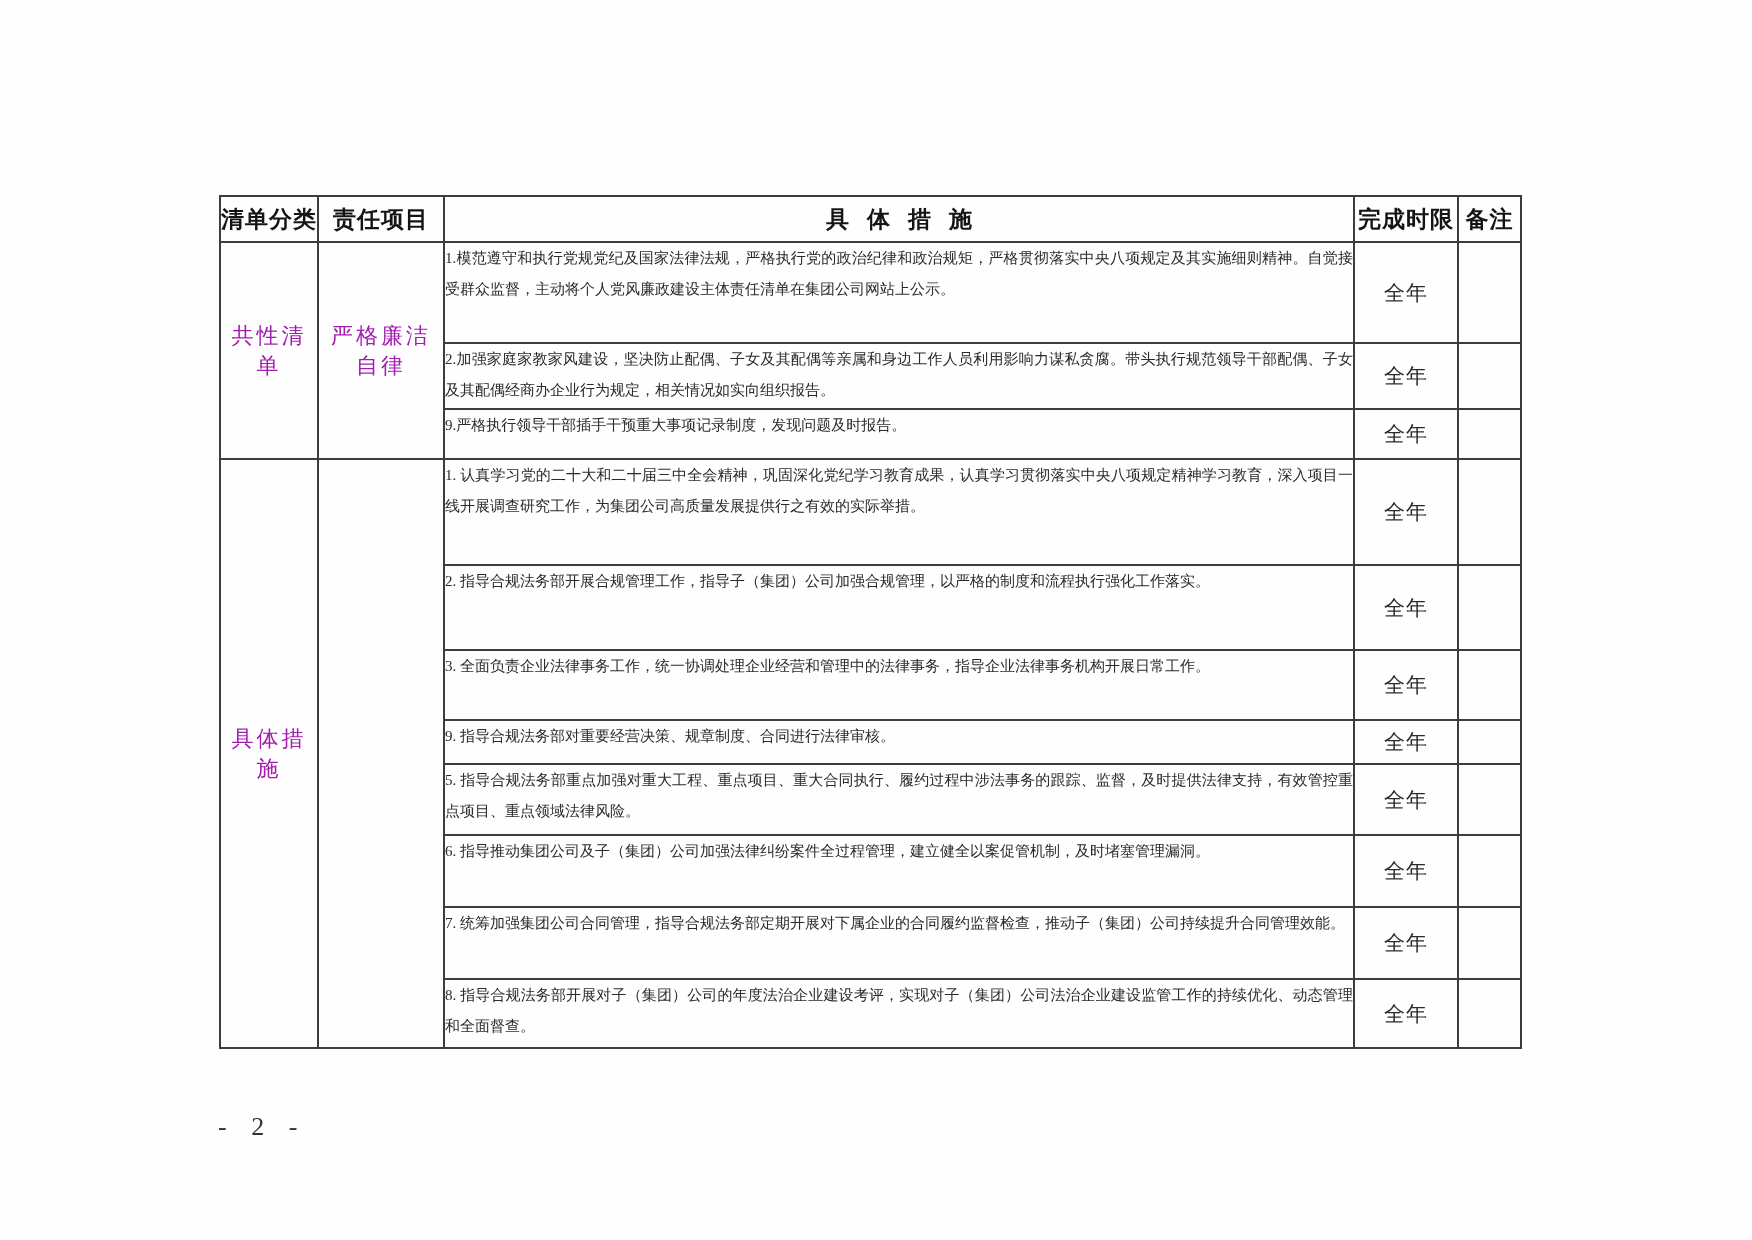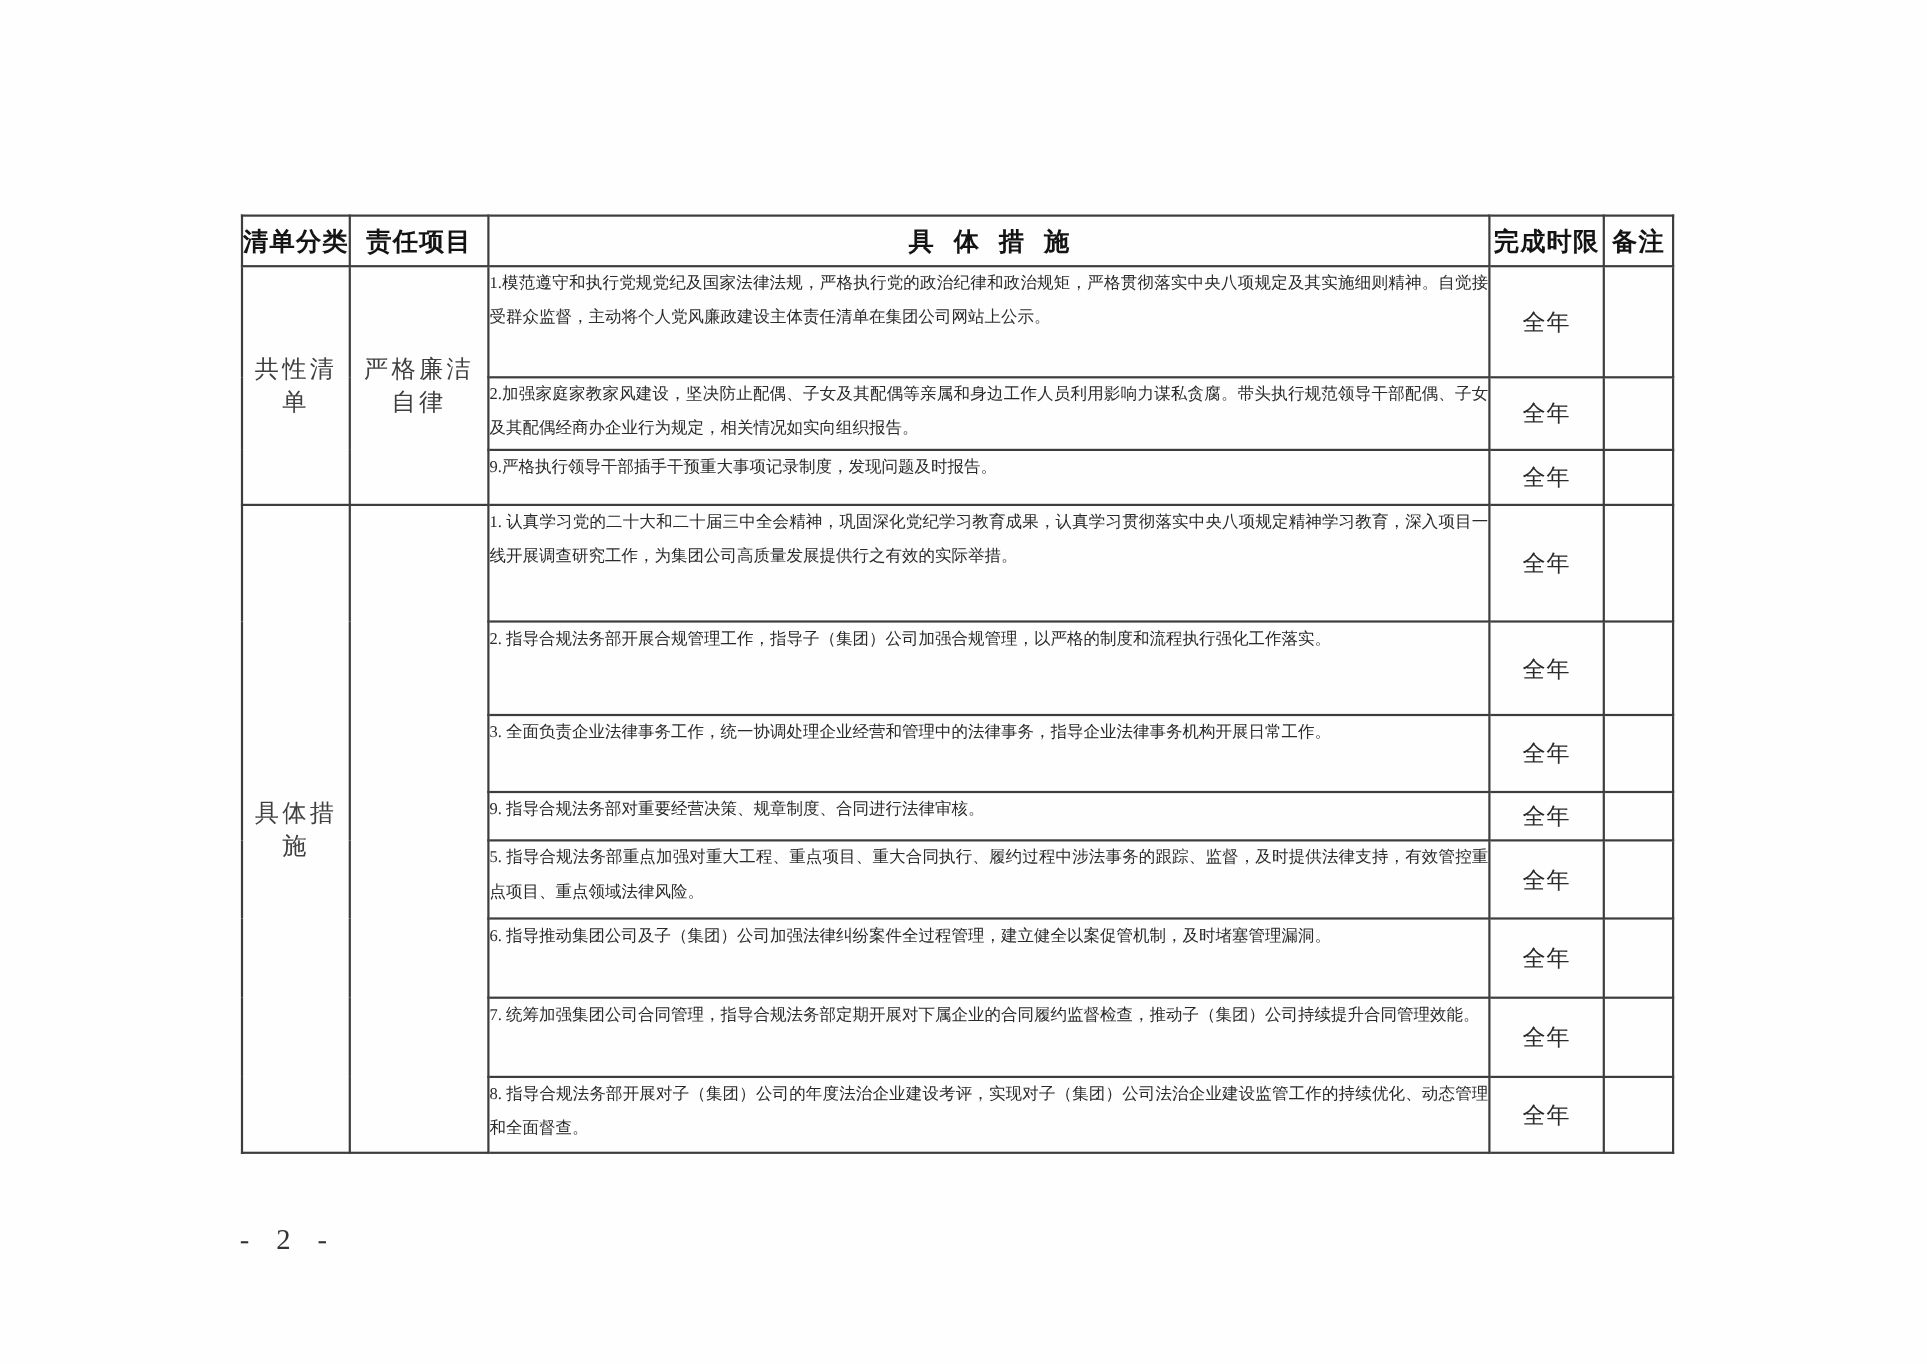--- a/index.html
+++ b/index.html
@@ -46,21 +46,21 @@
     color: #141414;
     letter-spacing: 1px;
   }
   th.hdr-measures { letter-spacing: 18px; text-indent: 18px; margin-left: 45px; }
 
   td.cat, td.resp {
     text-align: center;
     vertical-align: middle;
     font-size: 22px;
     letter-spacing: 3px;
-    color: #404040;
+    color: #a21caf;
   }
   td.measure {
     vertical-align: top;
     text-align: justify;
     text-justify: inter-ideograph;
     font-size: 15px;
     line-height: 31px;
     padding: 5px 9px 3px 8px;
     color: #2a2a2a;
   }

